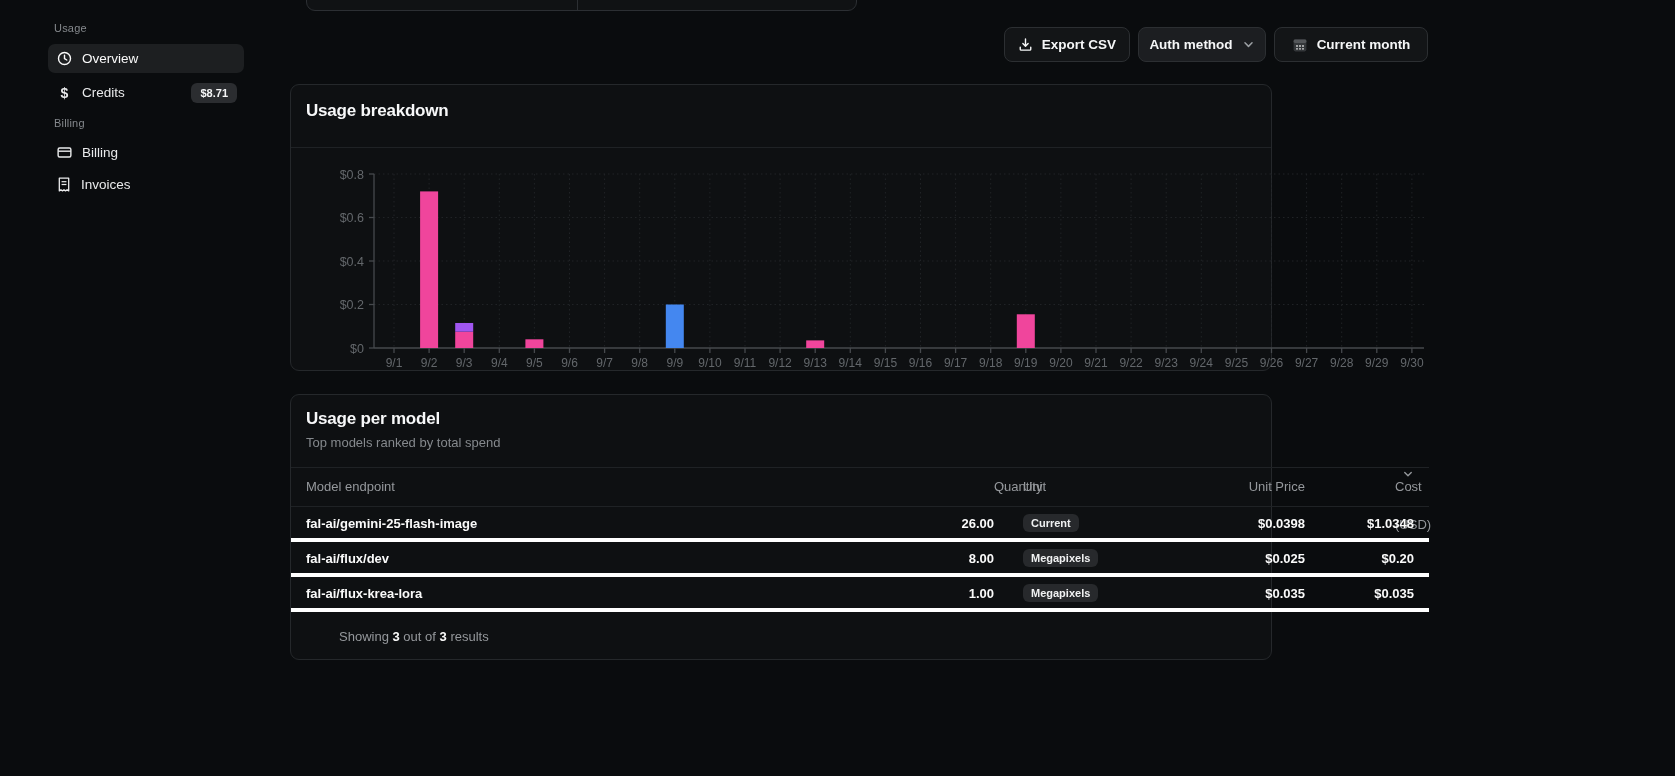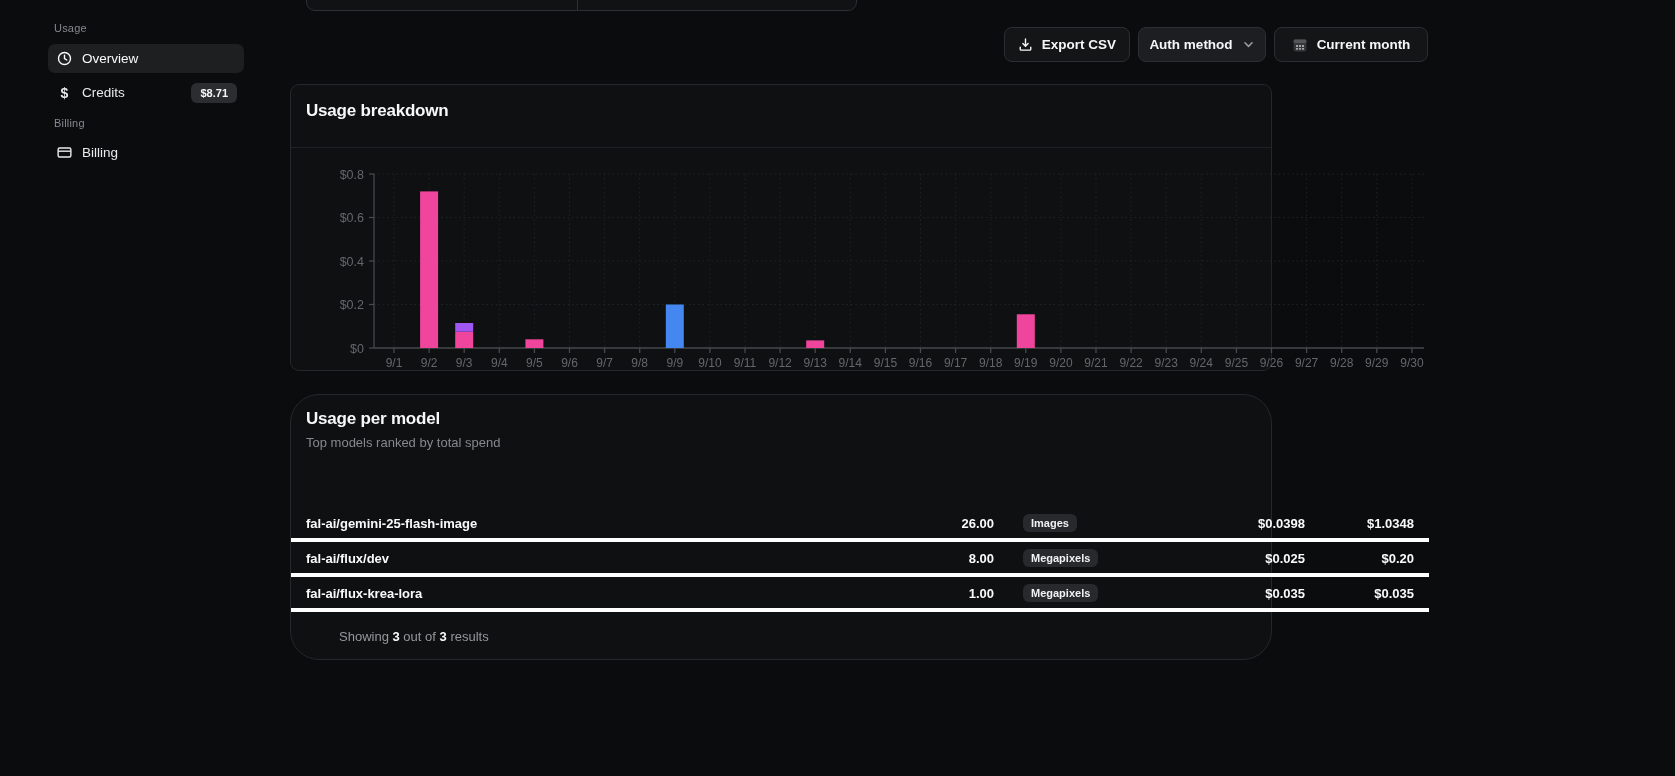--- a/index.html
+++ b/index.html
@@ -110,20 +110,28 @@
   <div class="side-label" style="top:117px">Billing</div>
 
   <div class="side-item" style="top:138px">
     <svg width="15" height="15" viewBox="0 0 16 16">
       <rect x="1.2" y="3.2" width="13.6" height="9.6" rx="1.6" fill="none" stroke="#e9eaeb" stroke-width="1.5"></rect>
       <line x1="1.2" y1="6.6" x2="14.8" y2="6.6" stroke="#e9eaeb" stroke-width="1.5"></line>
     </svg>
     <span>Billing</span>
   </div>
 
+  <div class="side-item" style="top:170px">
+    <svg width="14" height="15" viewBox="0 0 14 16">
+      <path d="M2 1.2 h10 v13.6 l-1.7-1.2 -1.7 1.2 -1.6-1.2 -1.6 1.2 -1.7-1.2 -1.7 1.2 Z" fill="none" stroke="#e9eaeb" stroke-width="1.4" stroke-linejoin="round"></path>
+      <line x1="4.4" y1="5" x2="9.6" y2="5" stroke="#e9eaeb" stroke-width="1.3"></line>
+      <line x1="4.4" y1="8" x2="9.6" y2="8" stroke="#e9eaeb" stroke-width="1.3"></line>
+    </svg>
+    <span>Invoices</span>
+  </div>
 </aside>
 
 <div class="top-tabs">
   <div class="divider"></div>
 </div>
 
 <div class="btn" style="left:1004px; width:126px;">
   <svg width="15" height="15" viewBox="0 0 16 16">
     <path d="M8 2 V9.4 M5.2 7 L8 9.8 L10.8 7" fill="none" stroke="#f5f6f7" stroke-width="1.5" stroke-linecap="round" stroke-linejoin="round"></path>
     <path d="M2.4 10.8 V13 a1 1 0 0 0 1 1 h9.2 a1 1 0 0 0 1-1 V10.8" fill="none" stroke="#f5f6f7" stroke-width="1.5" stroke-linecap="round"></path>
@@ -265,30 +273,45 @@
       <rect x="129.1" y="44.400000000000006" width="18" height="156.6" fill="#f0459c"></rect>
       <rect x="164.2" y="184.6875" width="18" height="16.3125" fill="#f0459c"></rect>
       <rect x="164.2" y="175.9875" width="18" height="8.700000000000001" fill="#a056f0"></rect>
       <rect x="234.4" y="192.3" width="18" height="8.700000000000001" fill="#f0459c"></rect>
       <rect x="374.8" y="157.5" width="18" height="43.5" fill="#4487f0"></rect>
       <rect x="515.2" y="193.3875" width="18" height="7.612500000000001" fill="#f0459c"></rect>
       <rect x="725.8000000000001" y="167.2875" width="18" height="33.7125" fill="#f0459c"></rect>
     </svg>
 </section>
 
-<section class="card" style="top:394px; height:266px;border-radius:29px;">
+<section class="card" style="top:394px; height:266px;">
   <div class="card-title" style="top:14px">Usage per model</div>
   <div class="card-sub" style="top:40px">Top models ranked by total spend</div>
 
+  <div class="t-row th" style="top:72px; line-height:38px;">
+    <span class="c-model">Model endpoint</span>
+    <span class="c-qty hdr-cell" style="line-height:38px">
+      <span>Quantity</span>
+        <span class="sort-glyph">↑↓</span>
+    </span>
+    <span class="c-unit">Unit</span>
+    <span class="c-price">Unit Price</span>
+    <span class="c-cost hdr-cell" style="line-height:38px">
+      <span>Cost (USD)</span>
+      <svg width="12" height="12" viewBox="0 0 14 14" style="margin-left:7px">
+        <path d="M3.2 5.2 L7 9 L10.8 5.2" fill="none" stroke="#95989c" stroke-width="1.6" stroke-linecap="round" stroke-linejoin="round"></path>
+      </svg>
+    </span>
+  </div>
 
   <div class="t-row tr" style="top:112px; line-height:34px;">
     <span class="c-model">fal-ai/gemini-25-flash-image</span>
     <span class="c-qty">26.00</span>
     <span class="c-unit" style="top:7px; line-height:normal;">
-        <span class="pill">Images</span>
+        <span class="pill">Current</span>
       </span>
     <span class="c-price">$0.0398</span>
     <span class="c-cost">$1.0348</span>
   </div>
   <div class="t-row tr" style="top:147px; line-height:34px;">
     <span class="c-model">fal-ai/flux/dev</span>
     <span class="c-qty">8.00</span>
     <span class="c-unit" style="top:7px; line-height:normal;">
         <span class="pill">Megapixels</span>
       </span>

